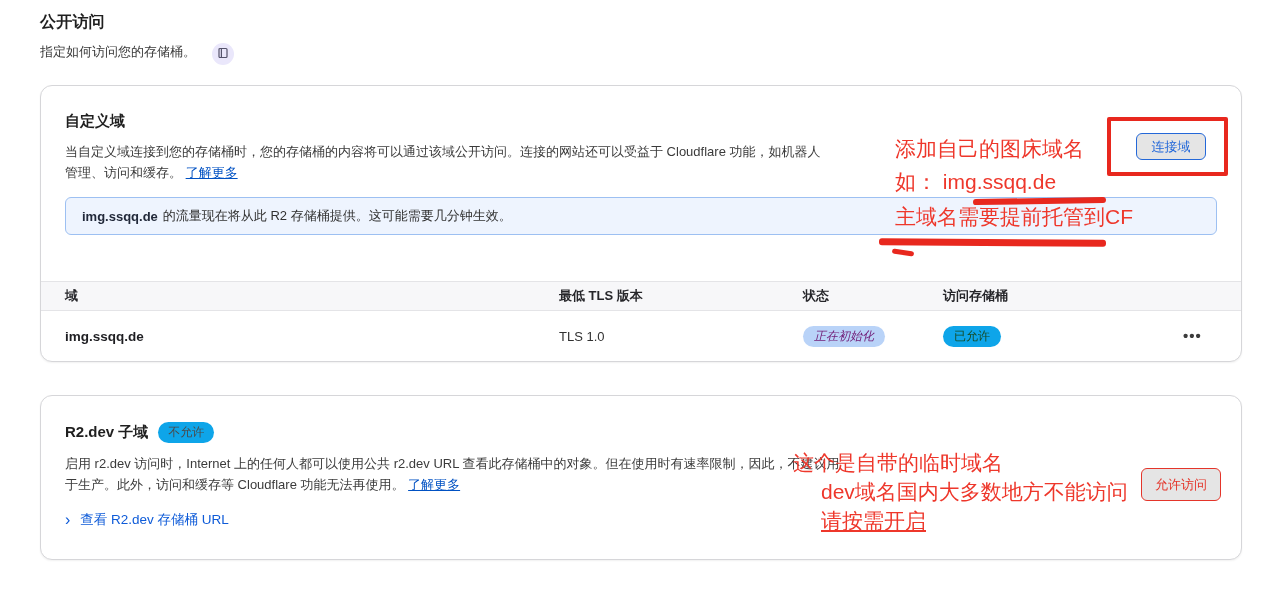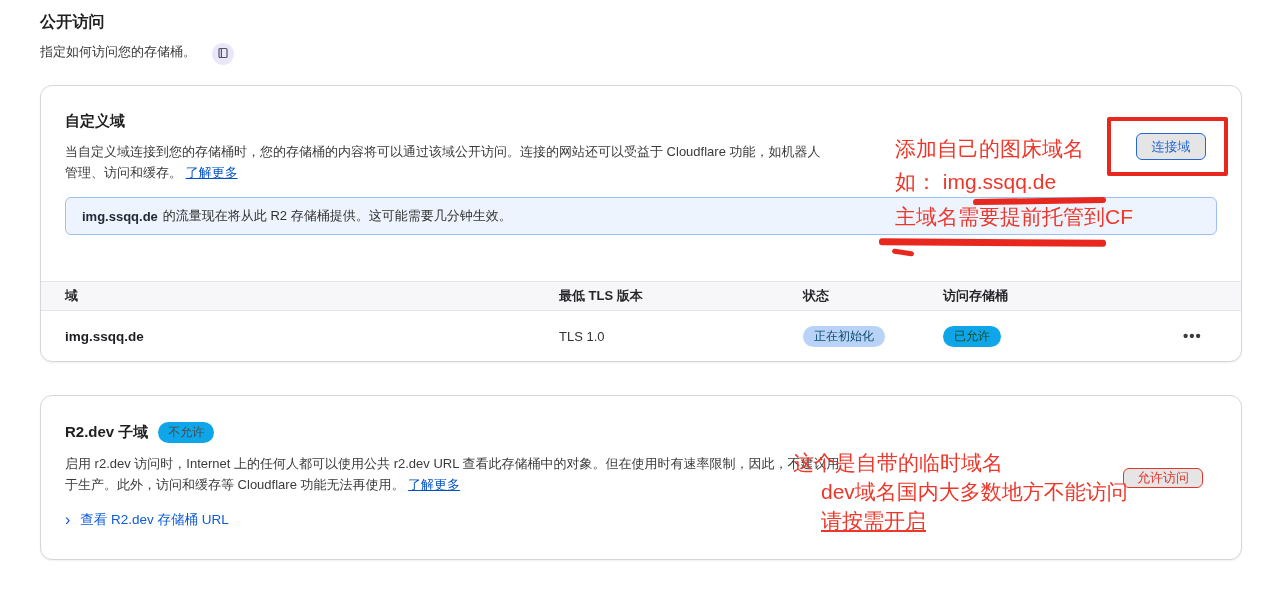--- a/index.html
+++ b/index.html
@@ -25,30 +25,30 @@
   .card2 .card-desc { max-width:778px; }
   a.inline-link { color:#0051c3; text-decoration:underline; cursor:pointer; }
 
   
   .banner { margin-top:14px; height:38px; background:#eef4fe; border:1px solid #9dc0f2; border-radius:6px; display:flex; align-items:center; padding:0 16px; font-size:13px; color:#313131; }
   .banner b { font-weight:bold; color:#22293a; margin-right:5px; }
 
   
   .btn { position:absolute; display:flex; align-items:center; justify-content:center; background:#e5e5e5; border-radius:6px; font-size:13px; cursor:pointer; }
   .btn-blue { right:35px; top:47px; width:70px; height:27px; border:1px solid #2468d8; color:#2066d9; }
-  .btn-red  { right:38px; top:72px; width:80px; height:20px; border:1.5px solid #e4352a; color:#e4352a; }
+  .btn-red  { right:20px; top:72px; width:80px; height:33px; border:1.5px solid #e4352a; color:#e4352a; }
 
   
   .dtable { position:absolute; left:0; right:0; top:195px; }
   .trow-grid { display:grid; grid-template-columns:494px 244px 140px 240px 1fr; align-items:center; padding:0 24px; }
   .thead { height:30px; background:#f7f7f9; border-top:1px solid #e4e4e7; border-bottom:1px solid #e4e4e7; font-size:13px; font-weight:bold; color:#26262a; }
   .tbody-row { height:50px; font-size:13px; color:#313131; }
   .cell-domain { font-weight:bold; color:#1e1e22; font-size:13.5px; }
   .pill { display:inline-block; padding:3px 11px; border-radius:11px; font-size:12px; line-height:15px; }
-  .pill-status { background:#b9d3f8; color:#0c4a6e; }
+  .pill-status { background:#b9d3f8; color:#701a75;font-style:italic; }
   .pill-access { background:#0ea5e9; color:#174a22; }
   .row-menu { justify-self:end; padding-right:26px; font-size:15px; letter-spacing:1px; color:#3c3c3c; font-weight:bold; cursor:pointer; line-height:10px; }
 
   
   .title-row { display:flex; align-items:center; }
   .pill-gray { background:#0ea5e9; color:#4a4a4a; margin-left:10px; padding:3px 10px; border-radius:11px; font-size:12px; font-weight:normal; }
   .view-link-row { margin-top:16px; display:flex; align-items:center; font-size:13.5px; color:#0e5bd8; cursor:pointer; }
   .chev { font-size:16px; margin-right:10px; line-height:13px; transform:translateY(-1px); }
   .view-link { color:#0e5bd8; }
 

